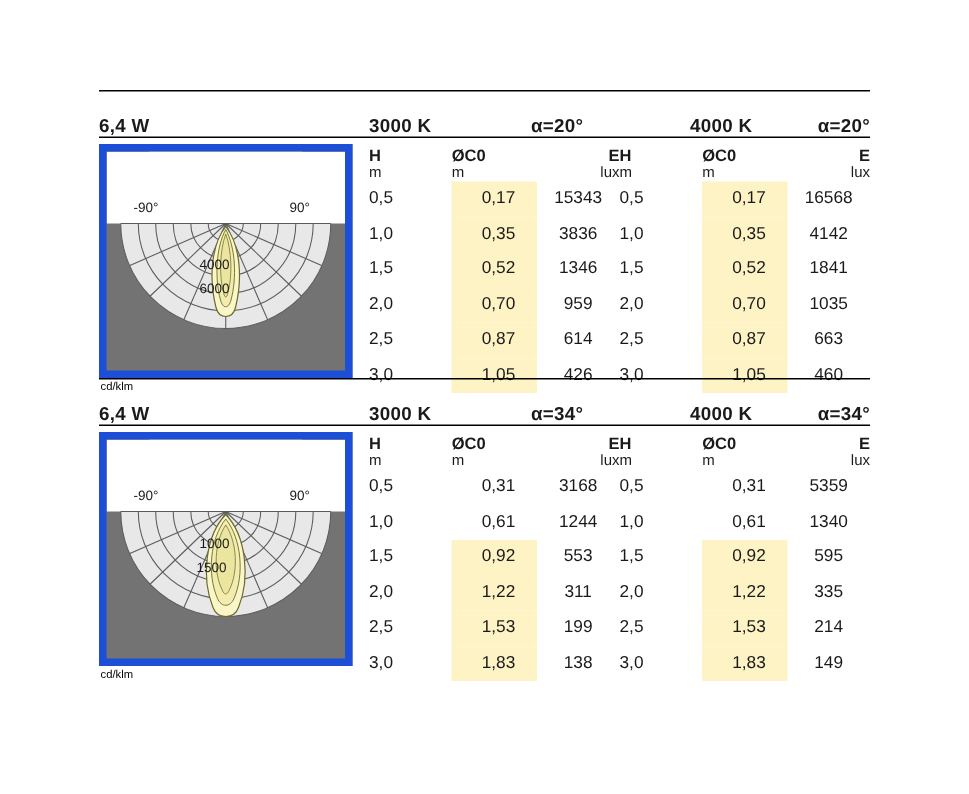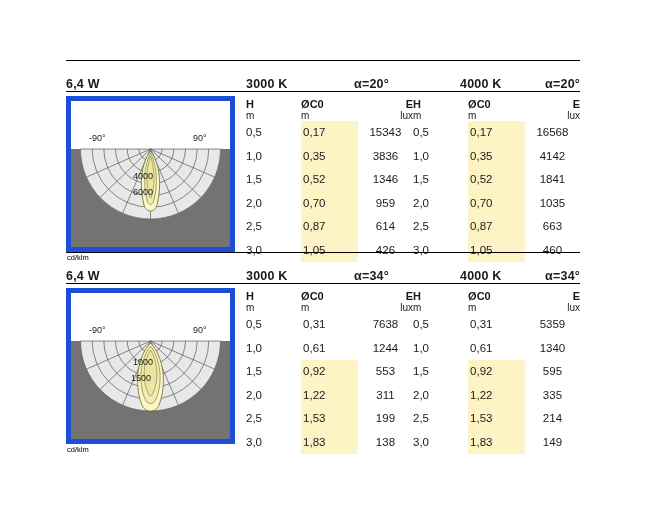--- a/index.html
+++ b/index.html
@@ -121,21 +121,21 @@
   .cell-h { text-align: left; padding-left: 4px; }
   .cell-o { text-align: left; padding-left: 6px; }
   .cell-e { text-align: center; padding-right: 14px; }
 
   .hl {
     background: #fdf3c4;
     font-weight: bold;
   }
   .hl-inner {
     display: inline-block;
-    padding: 0 4px 0 2px;
+    padding: 0 4px 0 20px;
   }
 </style>
 </head>
 <body>
 
 <div class="page">
 
   <div class="block block-1">
 
     <div class="rule"></div>
@@ -370,21 +370,21 @@
               <td class="col-e th-e">
                 <span>E</span>
                 <span class="unit">lux</span>
               </td>
             </tr>
           </thead>
           <tbody>
             <tr>
               <td class="cell-h">0,5</td>
               <td class="cell-o"><span class="hl-inner">0,31</span></td>
-              <td class="cell-e">7638</td>
+              <td class="cell-e">3168</td>
             </tr>
             <tr>
               <td class="cell-h">1,0</td>
               <td class="cell-o"><span class="hl-inner">0,61</span></td>
               <td class="cell-e">1244</td>
             </tr>
             <tr>
               <td class="cell-h">1,5</td>
               <td class="cell-o hl"><span class="hl-inner">0,92</span></td>
               <td class="cell-e">553</td>

